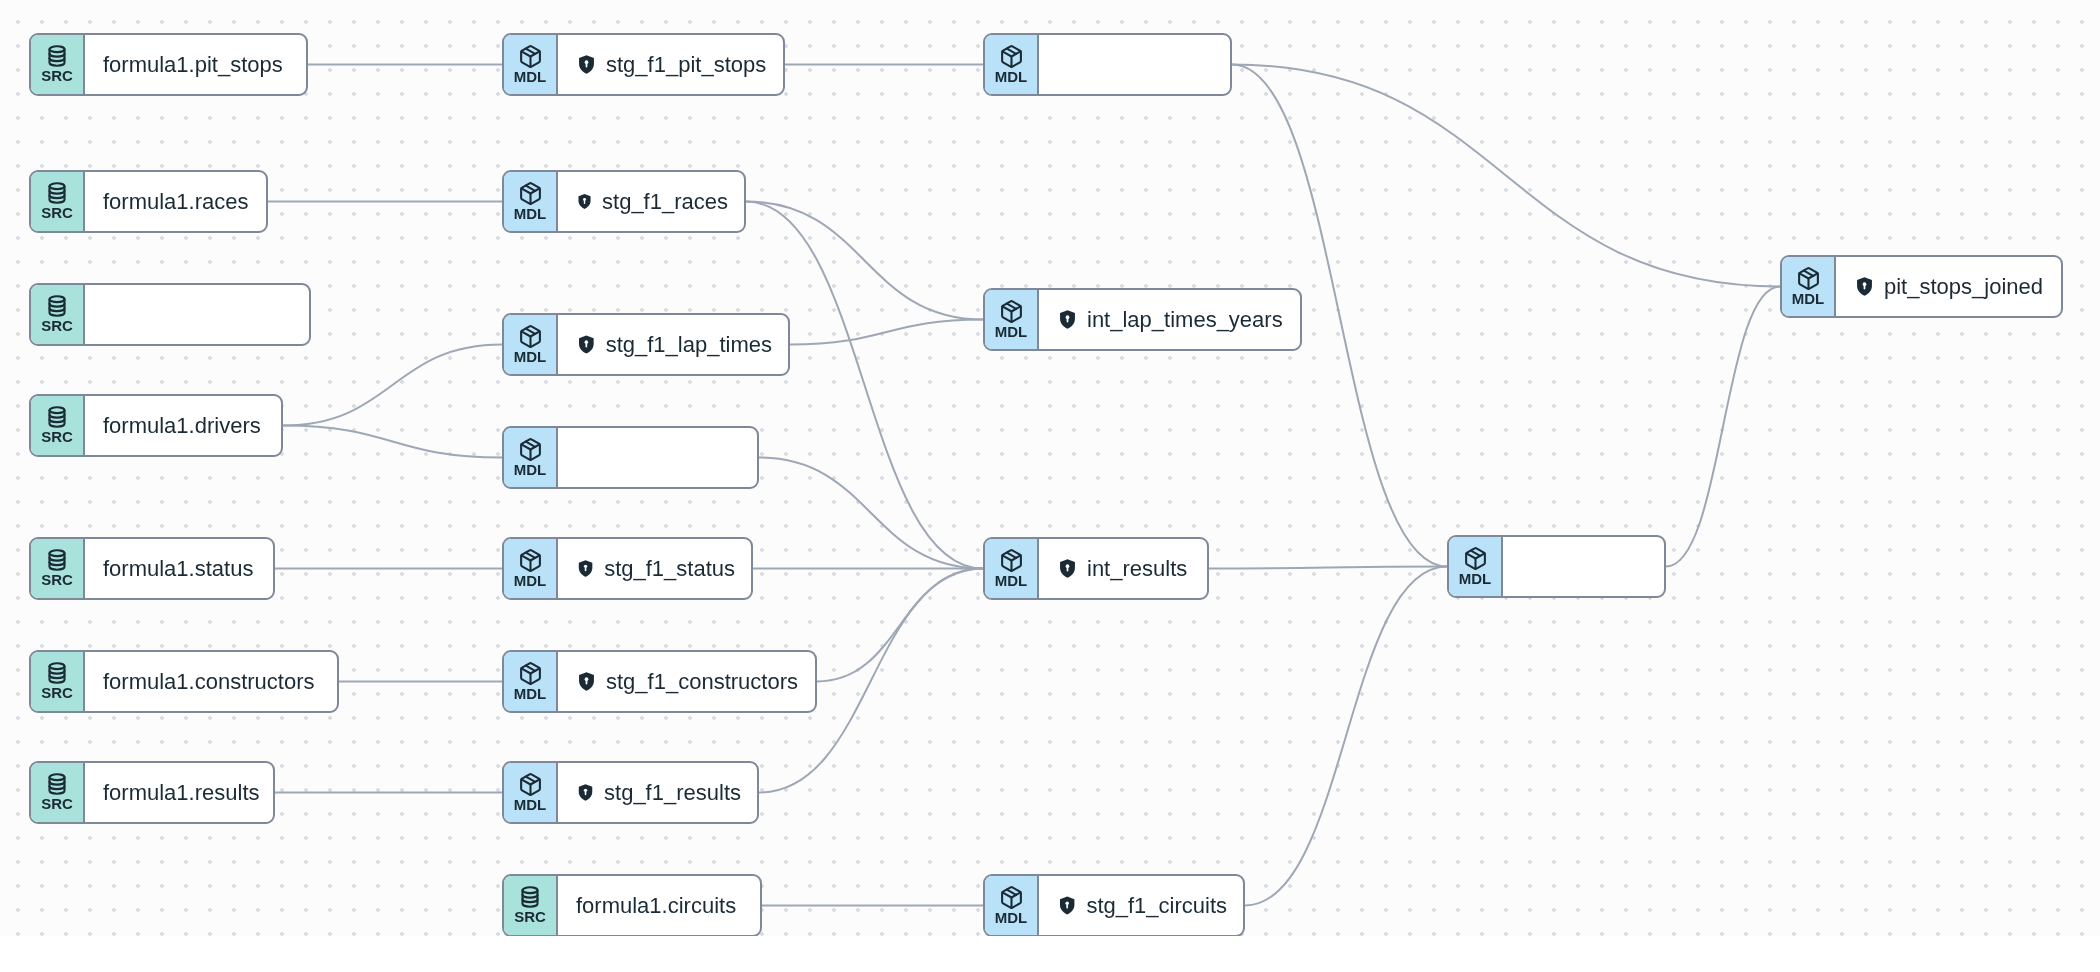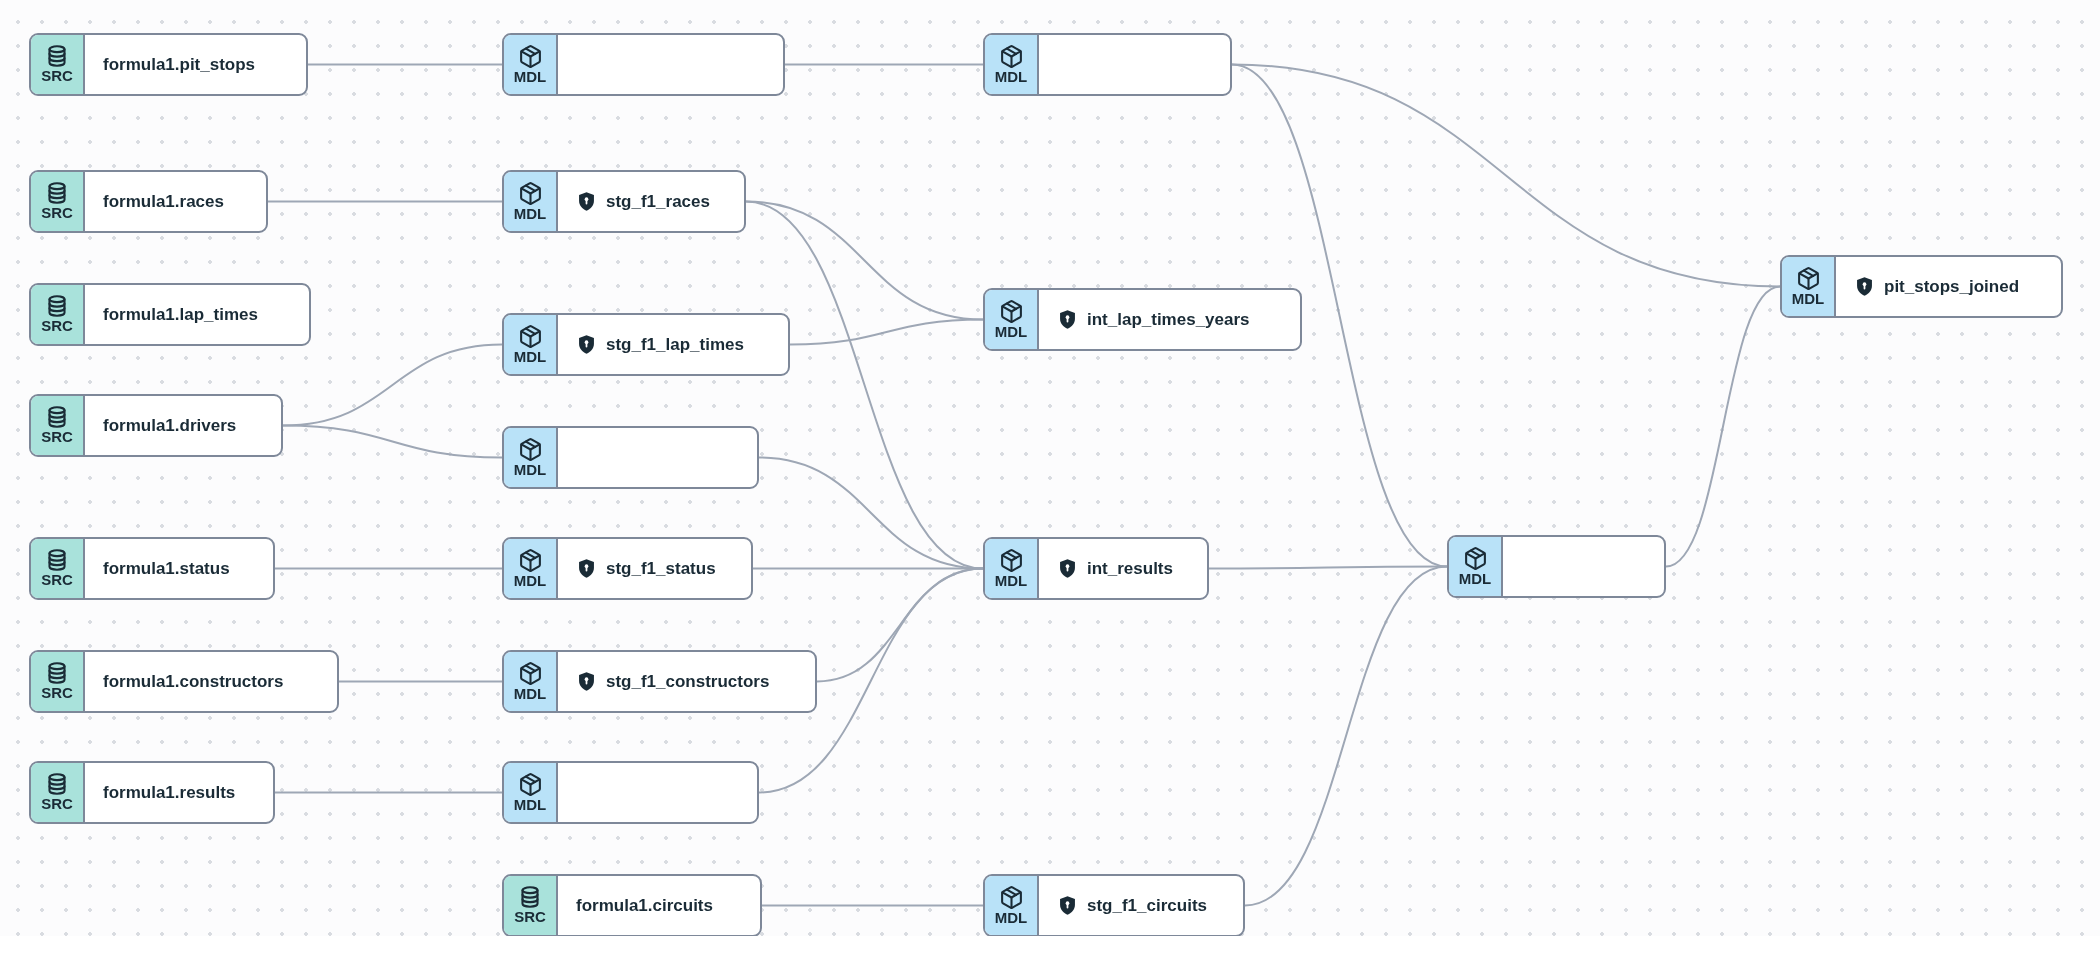--- a/index.html
+++ b/index.html
@@ -49,22 +49,22 @@
   }
   .node .body{
     flex:1 1 auto;
     display:flex;
     align-items:center;
     padding:0 16px 0 18px;
     gap:9px;
     overflow:hidden;
   }
   .node .label{
-    font-size:17px;
-    font-weight:700;
+    font-size:22px;
+    font-weight:400;
     color:var(--text);
     white-space:nowrap;
   }
   .icon{display:block;}
 </style>
 </head>
 <body>
 
 <div id="canvas">
   <svg id="edge-layer" xmlns="http://www.w3.org/2000/svg" viewBox="0 0 2100 972">
@@ -122,23 +122,20 @@
       <div class="node" style="left: 29px; top: 283px; width: 282px;">
         <div class="side" style="background: rgb(169, 226, 219);">
           <svg class="icon" width="24" height="24" viewBox="0 0 24 24" fill="none" stroke="#1a2b36" stroke-width="2.1" stroke-linecap="round" stroke-linejoin="round">
     <ellipse cx="12" cy="5.2" rx="7.5" ry="2.9"></ellipse>
     <path d="M4.5 5.2v13.6c0 1.6 3.36 2.9 7.5 2.9s7.5-1.3 7.5-2.9V5.2"></path>
     <path d="M4.5 9.7c0 1.6 3.36 2.9 7.5 2.9s7.5-1.3 7.5-2.9"></path>
     <path d="M4.5 14.2c0 1.6 3.36 2.9 7.5 2.9s7.5-1.3 7.5-2.9"></path>
   </svg>
           <span class="tag">SRC</span>
         </div>
-        <div class="body">
-          <span class="label">formula1.lap_times</span>
-        </div>
       </div>
       <div class="node" style="left: 29px; top: 394px; width: 254px;">
         <div class="side" style="background: rgb(169, 226, 219);">
           <svg class="icon" width="24" height="24" viewBox="0 0 24 24" fill="none" stroke="#1a2b36" stroke-width="2.1" stroke-linecap="round" stroke-linejoin="round">
     <ellipse cx="12" cy="5.2" rx="7.5" ry="2.9"></ellipse>
     <path d="M4.5 5.2v13.6c0 1.6 3.36 2.9 7.5 2.9s7.5-1.3 7.5-2.9V5.2"></path>
     <path d="M4.5 9.7c0 1.6 3.36 2.9 7.5 2.9s7.5-1.3 7.5-2.9"></path>
     <path d="M4.5 14.2c0 1.6 3.36 2.9 7.5 2.9s7.5-1.3 7.5-2.9"></path>
   </svg>
           <span class="tag">SRC</span>
@@ -206,20 +203,28 @@
       <div class="node" style="left: 502px; top: 33px; width: 283px;">
         <div class="side" style="background: rgb(185, 226, 248);">
           <svg class="icon" width="25" height="25" viewBox="0 0 24 24" fill="none" stroke="#1a2b36" stroke-width="2" stroke-linecap="round" stroke-linejoin="round">
     <path d="M21 16V8a1.8 1.8 0 0 0-.9-1.56l-7.2-4.1a1.8 1.8 0 0 0-1.8 0l-7.2 4.1A1.8 1.8 0 0 0 3 8v8a1.8 1.8 0 0 0 .9 1.56l7.2 4.1a1.8 1.8 0 0 0 1.8 0l7.2-4.1A1.8 1.8 0 0 0 21 16z"></path>
     <polyline points="3.3 7 12 12 20.7 7"></polyline>
     <line x1="12" y1="22" x2="12" y2="12"></line>
     <line x1="7.6" y1="4.5" x2="16.4" y2="9.5"></line>
   </svg>
           <span class="tag">MDL</span>
         </div>
+        <div class="body">
+          <svg class="icon" width="21" height="21" viewBox="0 0 24 24">
+    <path fill="#1a2b36" d="M12 1.5l8.5 3.2v6.4c0 5.3-3.6 9.3-8.5 11.4C7.1 20.4 3.5 16.4 3.5 11.1V4.7L12 1.5z"></path>
+    <circle cx="12" cy="9.3" r="2.1" fill="#ffffff"></circle>
+    <rect x="11" y="10.4" width="2" height="5" rx="1" fill="#ffffff"></rect>
+  </svg>
+          <span class="label">stg_f1_pit_stops</span>
+        </div>
       </div>
       <div class="node" style="left: 502px; top: 170px; width: 244px;">
         <div class="side" style="background: rgb(185, 226, 248);">
           <svg class="icon" width="25" height="25" viewBox="0 0 24 24" fill="none" stroke="#1a2b36" stroke-width="2" stroke-linecap="round" stroke-linejoin="round">
     <path d="M21 16V8a1.8 1.8 0 0 0-.9-1.56l-7.2-4.1a1.8 1.8 0 0 0-1.8 0l-7.2 4.1A1.8 1.8 0 0 0 3 8v8a1.8 1.8 0 0 0 .9 1.56l7.2 4.1a1.8 1.8 0 0 0 1.8 0l7.2-4.1A1.8 1.8 0 0 0 21 16z"></path>
     <polyline points="3.3 7 12 12 20.7 7"></polyline>
     <line x1="12" y1="22" x2="12" y2="12"></line>
     <line x1="7.6" y1="4.5" x2="16.4" y2="9.5"></line>
   </svg>
           <span class="tag">MDL</span>
@@ -303,20 +308,28 @@
       </div>
       <div class="node" style="left: 502px; top: 761px; width: 257px;">
         <div class="side" style="background: rgb(185, 226, 248);">
           <svg class="icon" width="25" height="25" viewBox="0 0 24 24" fill="none" stroke="#1a2b36" stroke-width="2" stroke-linecap="round" stroke-linejoin="round">
     <path d="M21 16V8a1.8 1.8 0 0 0-.9-1.56l-7.2-4.1a1.8 1.8 0 0 0-1.8 0l-7.2 4.1A1.8 1.8 0 0 0 3 8v8a1.8 1.8 0 0 0 .9 1.56l7.2 4.1a1.8 1.8 0 0 0 1.8 0l7.2-4.1A1.8 1.8 0 0 0 21 16z"></path>
     <polyline points="3.3 7 12 12 20.7 7"></polyline>
     <line x1="12" y1="22" x2="12" y2="12"></line>
     <line x1="7.6" y1="4.5" x2="16.4" y2="9.5"></line>
   </svg>
           <span class="tag">MDL</span>
+        </div>
+        <div class="body">
+          <svg class="icon" width="21" height="21" viewBox="0 0 24 24">
+    <path fill="#1a2b36" d="M12 1.5l8.5 3.2v6.4c0 5.3-3.6 9.3-8.5 11.4C7.1 20.4 3.5 16.4 3.5 11.1V4.7L12 1.5z"></path>
+    <circle cx="12" cy="9.3" r="2.1" fill="#ffffff"></circle>
+    <rect x="11" y="10.4" width="2" height="5" rx="1" fill="#ffffff"></rect>
+  </svg>
+          <span class="label">stg_f1_results</span>
         </div>
       </div>
       <div class="node" style="left: 983px; top: 874px; width: 262px;">
         <div class="side" style="background: rgb(185, 226, 248);">
           <svg class="icon" width="25" height="25" viewBox="0 0 24 24" fill="none" stroke="#1a2b36" stroke-width="2" stroke-linecap="round" stroke-linejoin="round">
     <path d="M21 16V8a1.8 1.8 0 0 0-.9-1.56l-7.2-4.1a1.8 1.8 0 0 0-1.8 0l-7.2 4.1A1.8 1.8 0 0 0 3 8v8a1.8 1.8 0 0 0 .9 1.56l7.2 4.1a1.8 1.8 0 0 0 1.8 0l7.2-4.1A1.8 1.8 0 0 0 21 16z"></path>
     <polyline points="3.3 7 12 12 20.7 7"></polyline>
     <line x1="12" y1="22" x2="12" y2="12"></line>
     <line x1="7.6" y1="4.5" x2="16.4" y2="9.5"></line>
   </svg>

